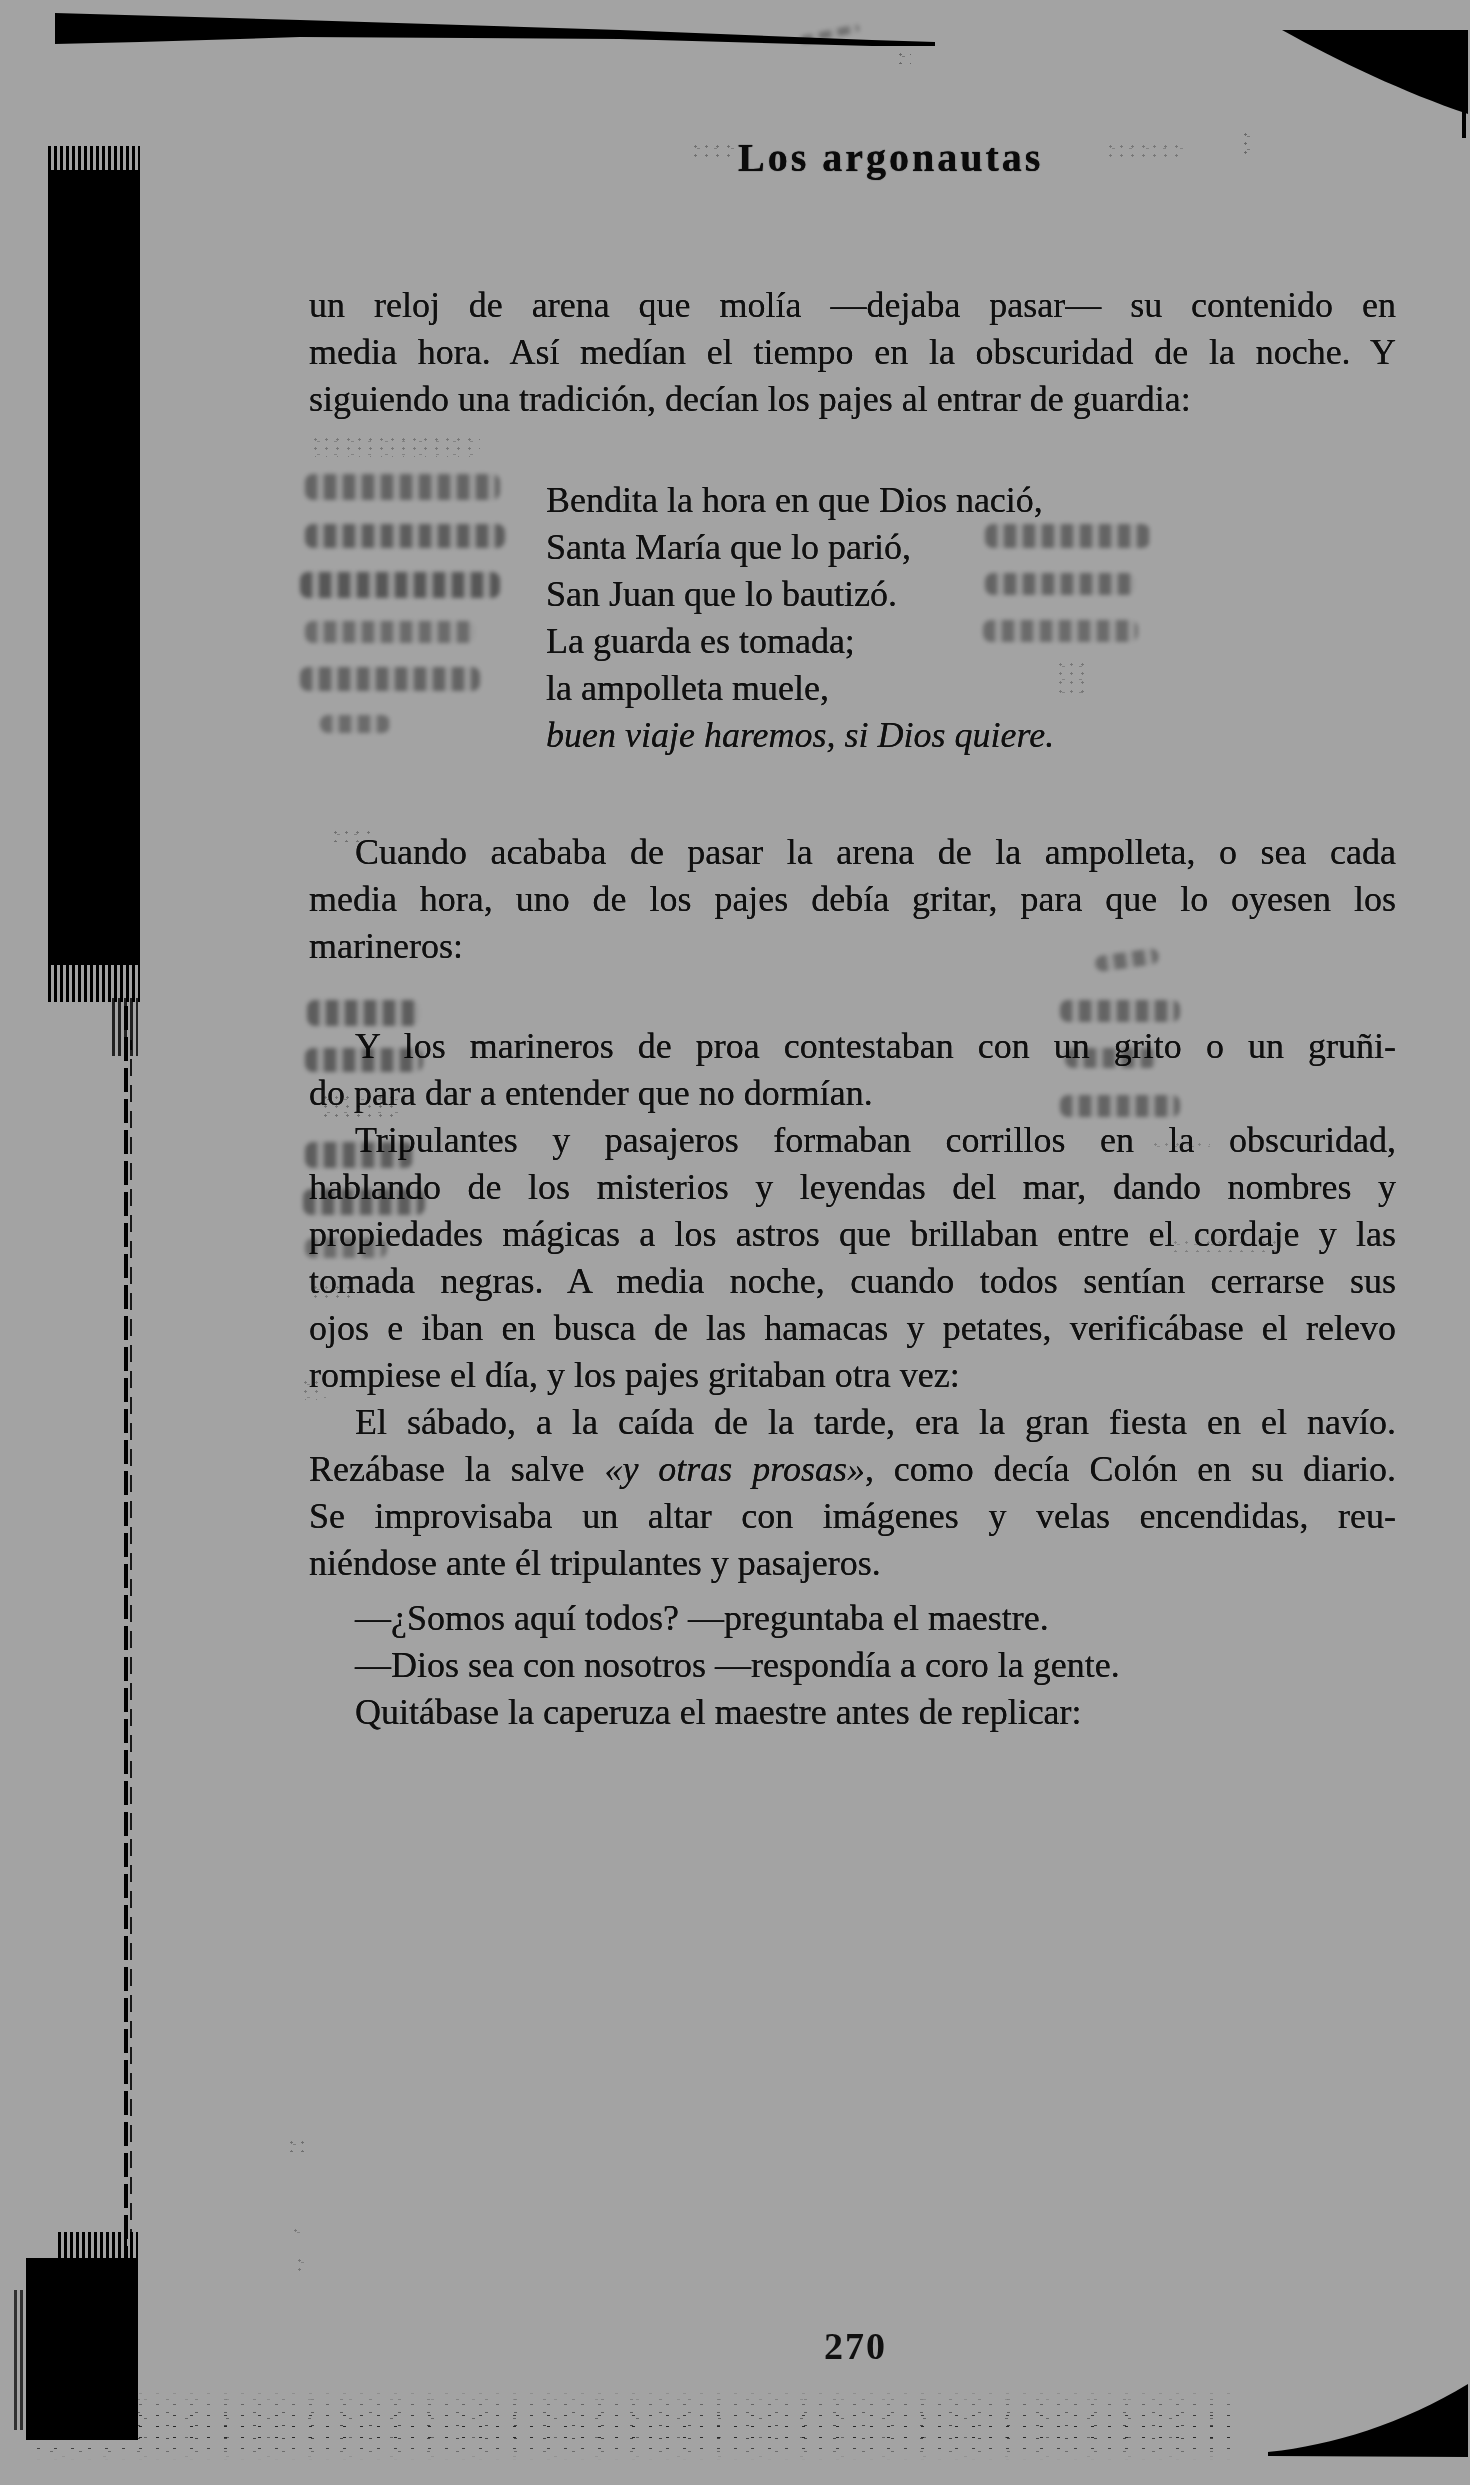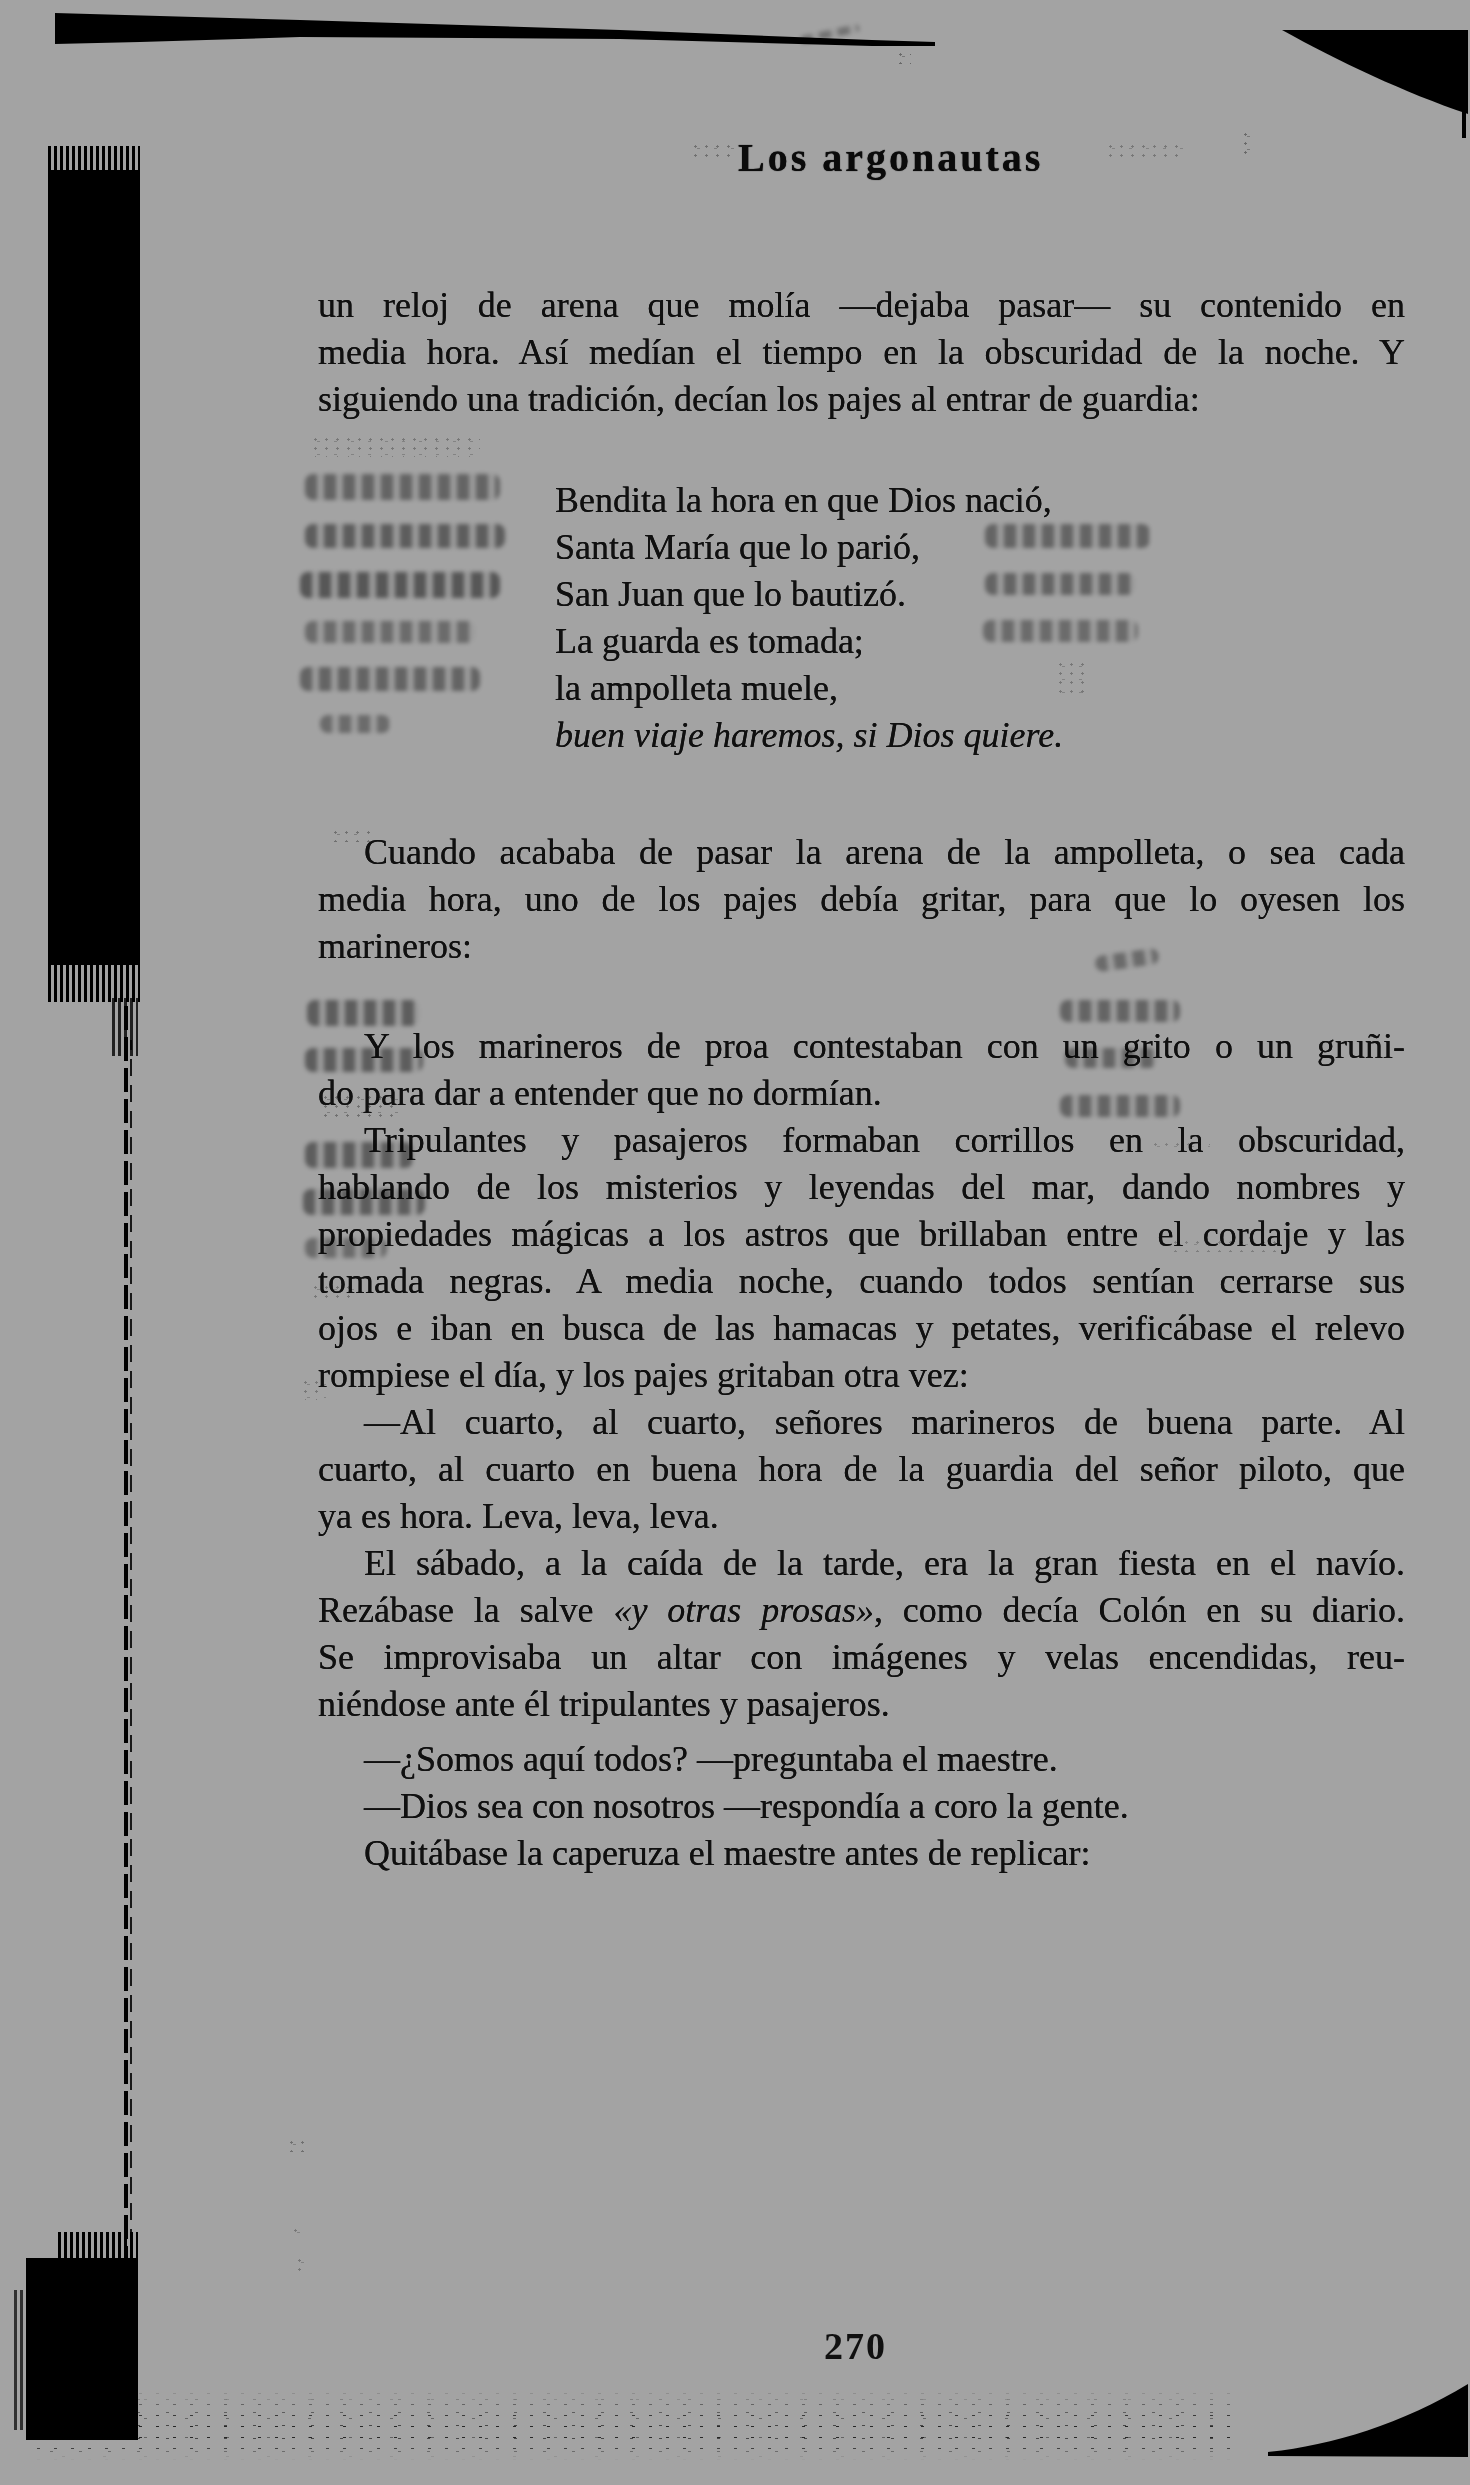--- a/index.html
+++ b/index.html
@@ -7,21 +7,21 @@
     position:relative;
     width:1470px;height:2485px;
     background:#a3a3a3;
     overflow:hidden;
     font-family:Liberation Serif, serif;
     color:#101010;
   }
   
   #text-flow{
     position:absolute;
-    left:318px;top:282px;width:1087px;
+    left:309px;top:282px;width:1087px;
     font-size:36px;
     text-shadow:0 0 0.4px currentColor;
   }
   .line{line-height:47px;min-height:47px;}
   .paragraph .line.just{text-align:justify;text-align-last:justify;}
   .paragraph .line.last{text-align:left;}
   .line.indent{text-indent:46px;}
   .verse{margin-left:237px;}
   .it{font-style:italic;}
   
@@ -103,25 +103,20 @@
         <div class="line last">do para dar a entender que no dormían.</div>
       </div>
       <div class="paragraph" id="block-5">
         <div class="line just indent">Tripulantes y pasajeros formaban corrillos en la obscuridad,</div>
         <div class="line just">hablando de los misterios y leyendas del mar, dando nombres y</div>
         <div class="line just">propiedades mágicas a los astros que brillaban entre el cordaje y las</div>
         <div class="line just">tomada negras. A media noche, cuando todos sentían cerrarse sus</div>
         <div class="line just">ojos e iban en busca de las hamacas y petates, verificábase el relevo</div>
         <div class="line last">rompiese el día, y los pajes gritaban otra vez:</div>
       </div>
-      <div class="paragraph" id="block-6">
-        <div class="line just indent">—Al cuarto, al cuarto, señores marineros de buena parte. Al</div>
-        <div class="line just">cuarto, al cuarto en buena hora de la guardia del señor piloto, que</div>
-        <div class="line last">ya es hora. Leva, leva, leva.</div>
-      </div>
       <div class="paragraph" id="block-7">
         <div class="line just indent">El sábado, a la caída de la tarde, era la gran fiesta en el navío.</div>
         <div class="line just"><span>Rezábase la salve </span><span class="it">«y otras prosas»</span><span>, como decía Colón en su diario.</span></div>
         <div class="line just">Se improvisaba un altar con imágenes y velas encendidas, reu-</div>
         <div class="line last">niéndose ante él tripulantes y pasajeros.</div>
       </div>
       <div class="paragraph" id="block-8">
         <div class="line last indent">—¿Somos aquí todos? —preguntaba el maestre.</div>
       </div>
       <div class="paragraph" id="block-9">

